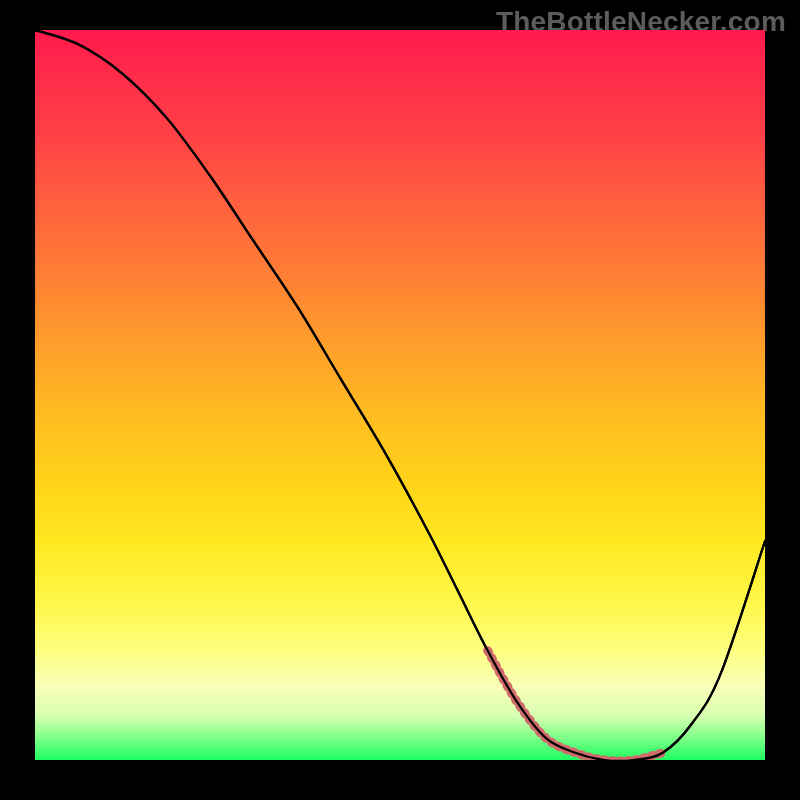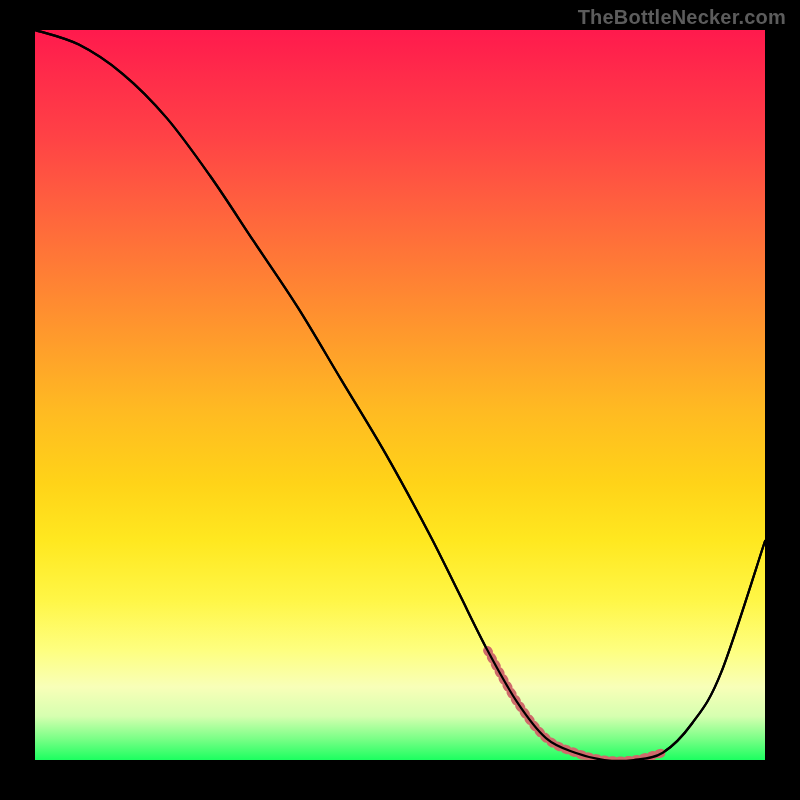--- a/index.html
+++ b/index.html
@@ -8,21 +8,21 @@
     width: 800px;
     height: 800px;
     background: #000;
     position: relative;
   }
   .watermark {
     position: absolute;
     top: 6px;
     right: 14px;
     font-family: Arial, Helvetica, sans-serif;
-    font-size: 20px;
+    font-size: 28px;
     font-weight: bold;
     color: #5c5c5c;
     letter-spacing: 0.2px;
   }
   .plot {
     position: absolute;
     left: 35px;
     top: 30px;
     width: 730px;
     height: 730px;

